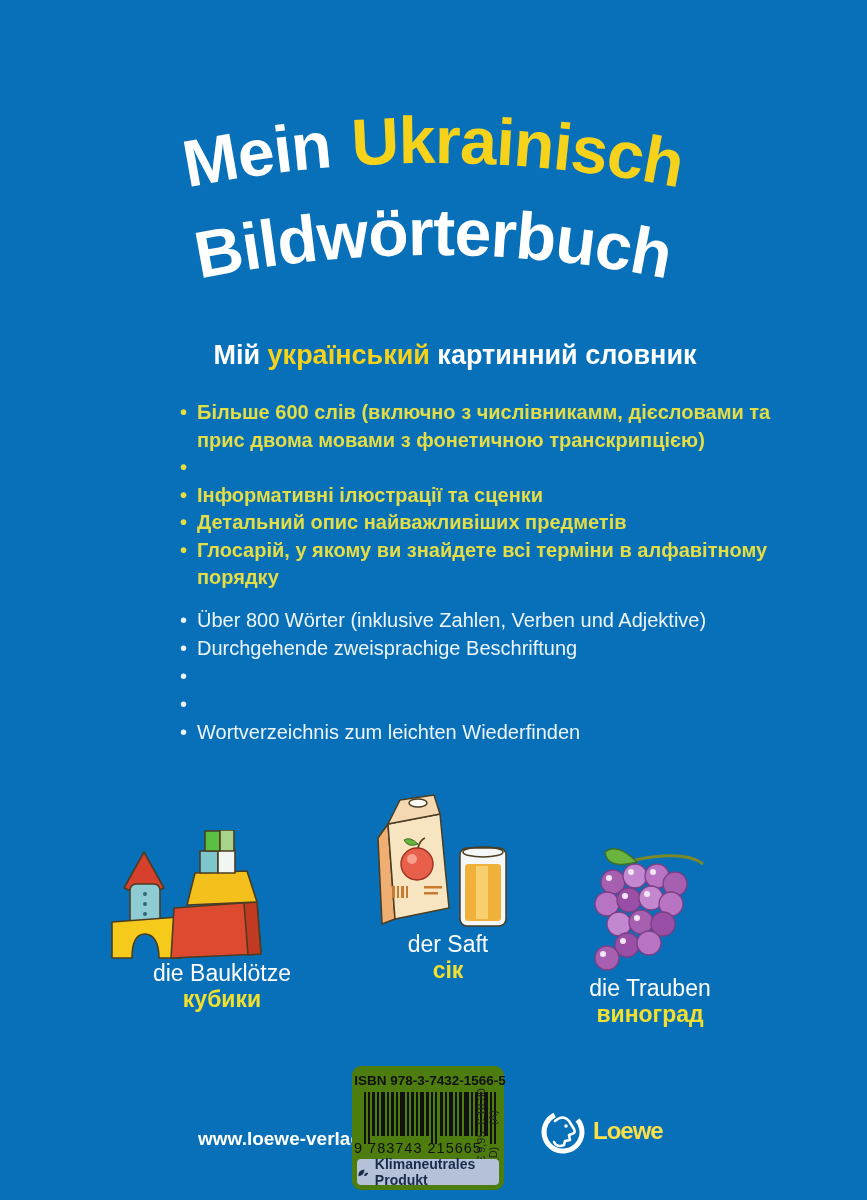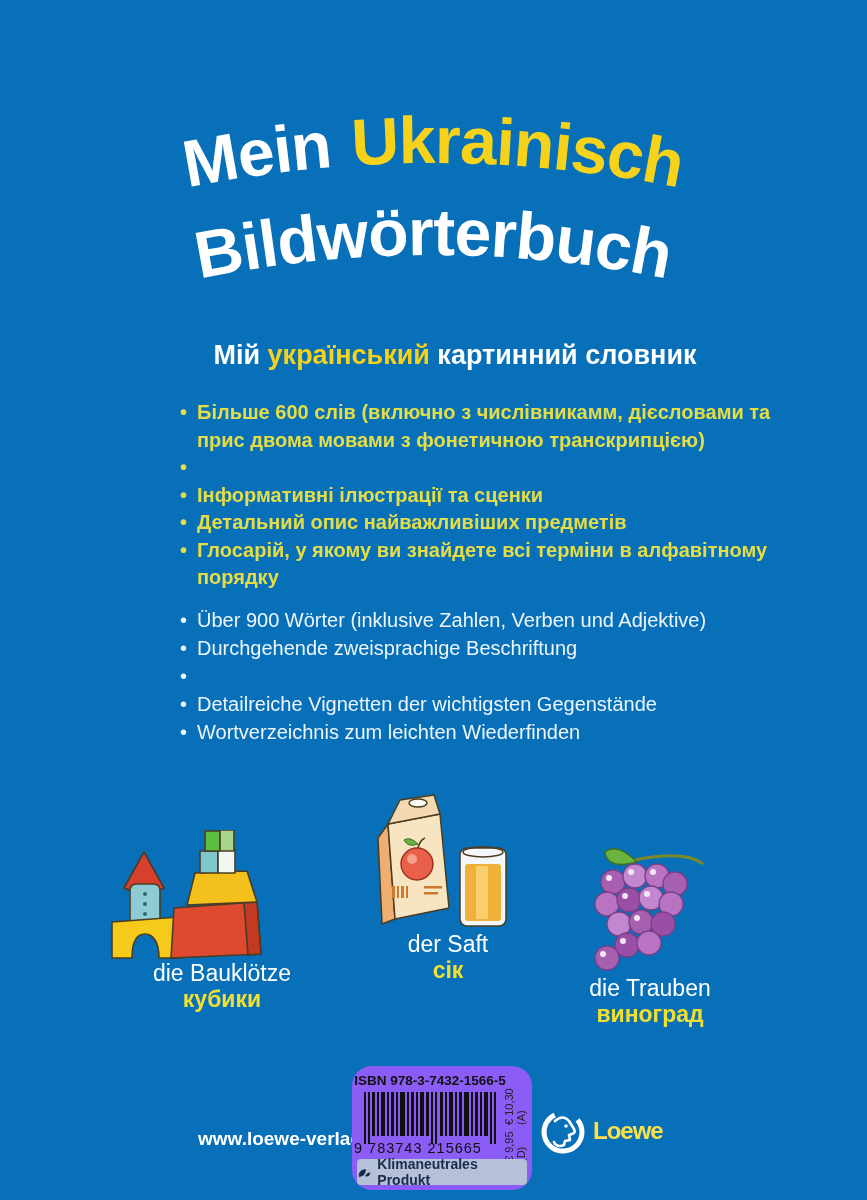--- a/index.html
+++ b/index.html
@@ -37,21 +37,21 @@
   .vocab{position:absolute;width:240px;display:flex;flex-direction:column;align-items:center;text-align:center}
   .vocab .de{color:#fff;font-size:23px;line-height:26px;margin-top:0}
   .vocab .uk{color:var(--label-yellow);font-weight:bold;font-size:23px;line-height:26px}
   .vocab-blocks{left:102px;top:830px}
   .vocab-juice{left:328px;top:786px}
   .vocab-grapes{left:530px;top:840px}
 
   
   .website{position:absolute;left:198px;top:1128px;font-size:19px;font-weight:bold;color:#fff}
 
-  .barcode-label{position:absolute;left:352px;top:1066px;width:180px;height:124px;background:#8b5cf6;border-radius:20px}
+  .barcode-label{position:absolute;left:352px;top:1066px;width:152px;height:124px;background:#4d7c0f;border-radius:9px}
   .isbn{position:absolute;left:0;top:7px;width:156px;text-align:center;font-size:13.5px;font-weight:bold;color:#111;white-space:nowrap}
   .bars{position:absolute;left:12px;top:26px}
   .digits{position:absolute;left:2px;top:74px;width:146px;text-align:left;font-size:14.5px;color:#111;letter-spacing:1px;white-space:nowrap}
   .prices{position:absolute;right:5px;top:20px;height:76px;writing-mode:vertical-rl;transform:rotate(180deg);
     font-size:11px;color:#222;line-height:11.5px;display:flex;gap:1px}
   .eco{position:absolute;left:5px;right:5px;bottom:5px;height:26px;background:var(--eco-strip);border-radius:4px;
     display:flex;align-items:center;justify-content:flex-end;gap:6px}
   .eco .eco-text{font-size:14px;font-weight:bold;color:var(--eco-text)}
 
   .publisher{position:absolute;left:540px;top:1104px;display:flex;align-items:center;gap:5px}
@@ -97,32 +97,31 @@
     <li>
         <span class="bullet">•</span>
         <span class="txt">Глосарій, у якому ви знайдете всі терміни в алфавітному
 порядку</span>
       </li>
   </ul>
 
   <ul class="features features-de">
     <li>
         <span class="bullet">•</span>
-        <span class="txt">Über 900 Wörter (inklusive Zahlen, Verben und Adjektive)</span>
+        <span class="txt">Über 800 Wörter (inklusive Zahlen, Verben und Adjektive)</span>
       </li>
     <li>
         <span class="bullet">•</span>
         <span class="txt">Durchgehende zweisprachige Beschriftung</span>
       </li>
     <li>
         <span class="bullet">•</span>
       </li>
     <li>
         <span class="bullet">•</span>
-        <span class="txt">Detailreiche Vignetten der wichtigsten Gegenstände</span>
       </li>
     <li>
         <span class="bullet">•</span>
         <span class="txt">Wortverzeichnis zum leichten Wiederfinden</span>
       </li>
   </ul>
 
   <div class="vocab vocab-blocks">
     <svg width="230" height="130" viewBox="0 0 230 130">
       <g stroke="#4b3c22" stroke-width="1.6" stroke-linejoin="round">

